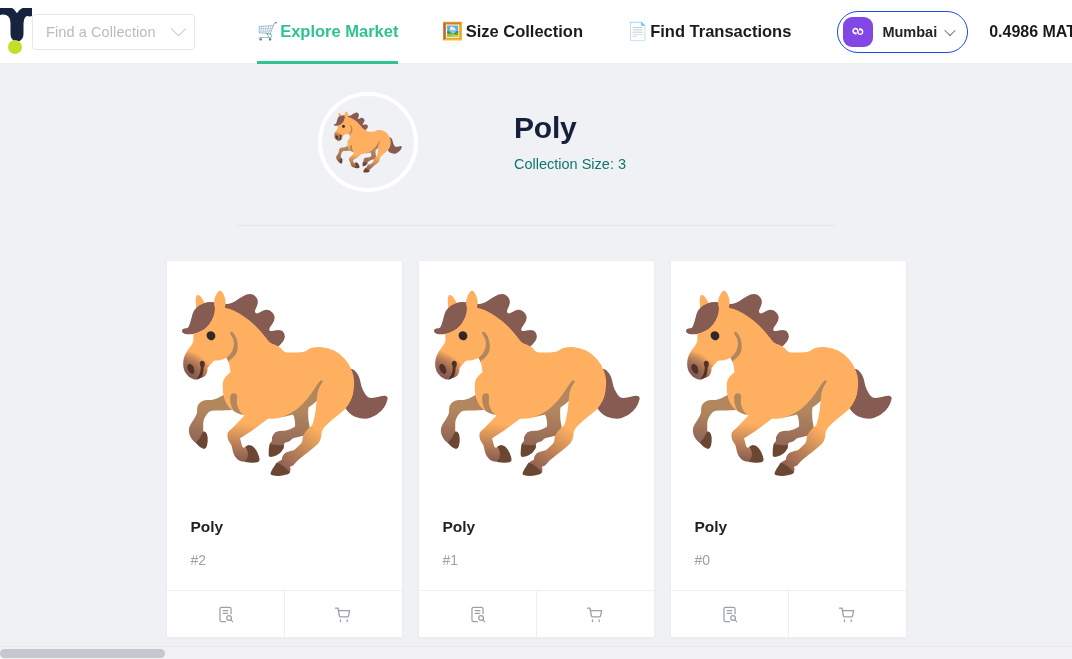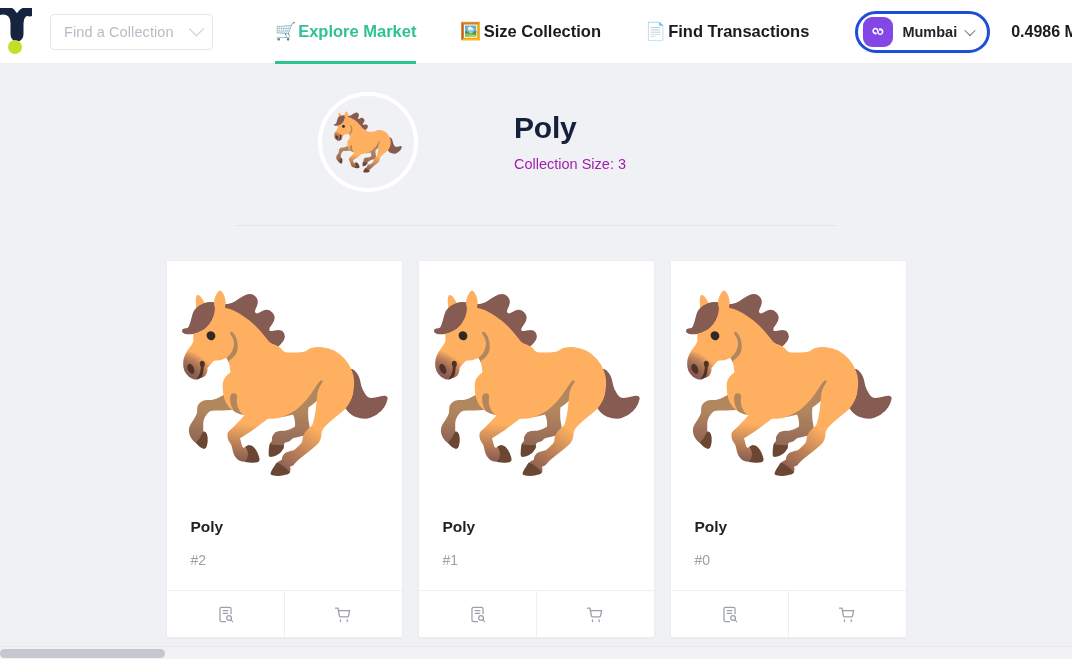--- a/index.html
+++ b/index.html
@@ -30,21 +30,20 @@
     width: 46px;
     height: 64px;
     flex: 0 0 46px;
     position: relative;
     overflow: hidden;
     margin-left: -14px;
   }
   .logo-svg { position: absolute; left: 0; top: 8px; }
 
   .collection-search {
-    margin-left: 18px;
     width: 163px;
     height: 36px;
     border: 1px solid #e4e6ec;
     border-radius: 4px;
     background: #ffffff;
     display: flex;
     align-items: center;
     padding: 0 10px 0 13px;
     flex: 0 0 163px;
   }
@@ -96,21 +95,21 @@
     height: 3px;
     background: #2ec295;
   }
 
   .net-select {
     display: flex;
     align-items: center;
     gap: 9px;
     height: 42px;
     padding: 0 13px 0 5px;
-    border: 3px solid #1d4ed8;
+    border: 1px solid #1d4ed8;
     border-radius: 22px;
     background: #fff;
     cursor: pointer;
     margin-left: 2px;
     box-shadow: 0 1px 2px rgba(16,24,40,.04);
   }
   .net-badge {
     width: 30px; height: 30px;
     border-radius: 9px;
     background: #8247e5;
@@ -156,21 +155,21 @@
   .coll-title {
     font-size: 30px;
     font-weight: 700;
     color: #15213b;
     letter-spacing: -.2px;
     line-height: 1.1;
   }
   .coll-size {
     margin-top: 12px;
     font-size: 14.5px;
-    color: #a21caf;
+    color: #0f766e;
   }
 
   .divider {
     width: 600px;
     height: 1px;
     background: #e3e5ea;
     margin: 19px auto 0;
   }
 
   

